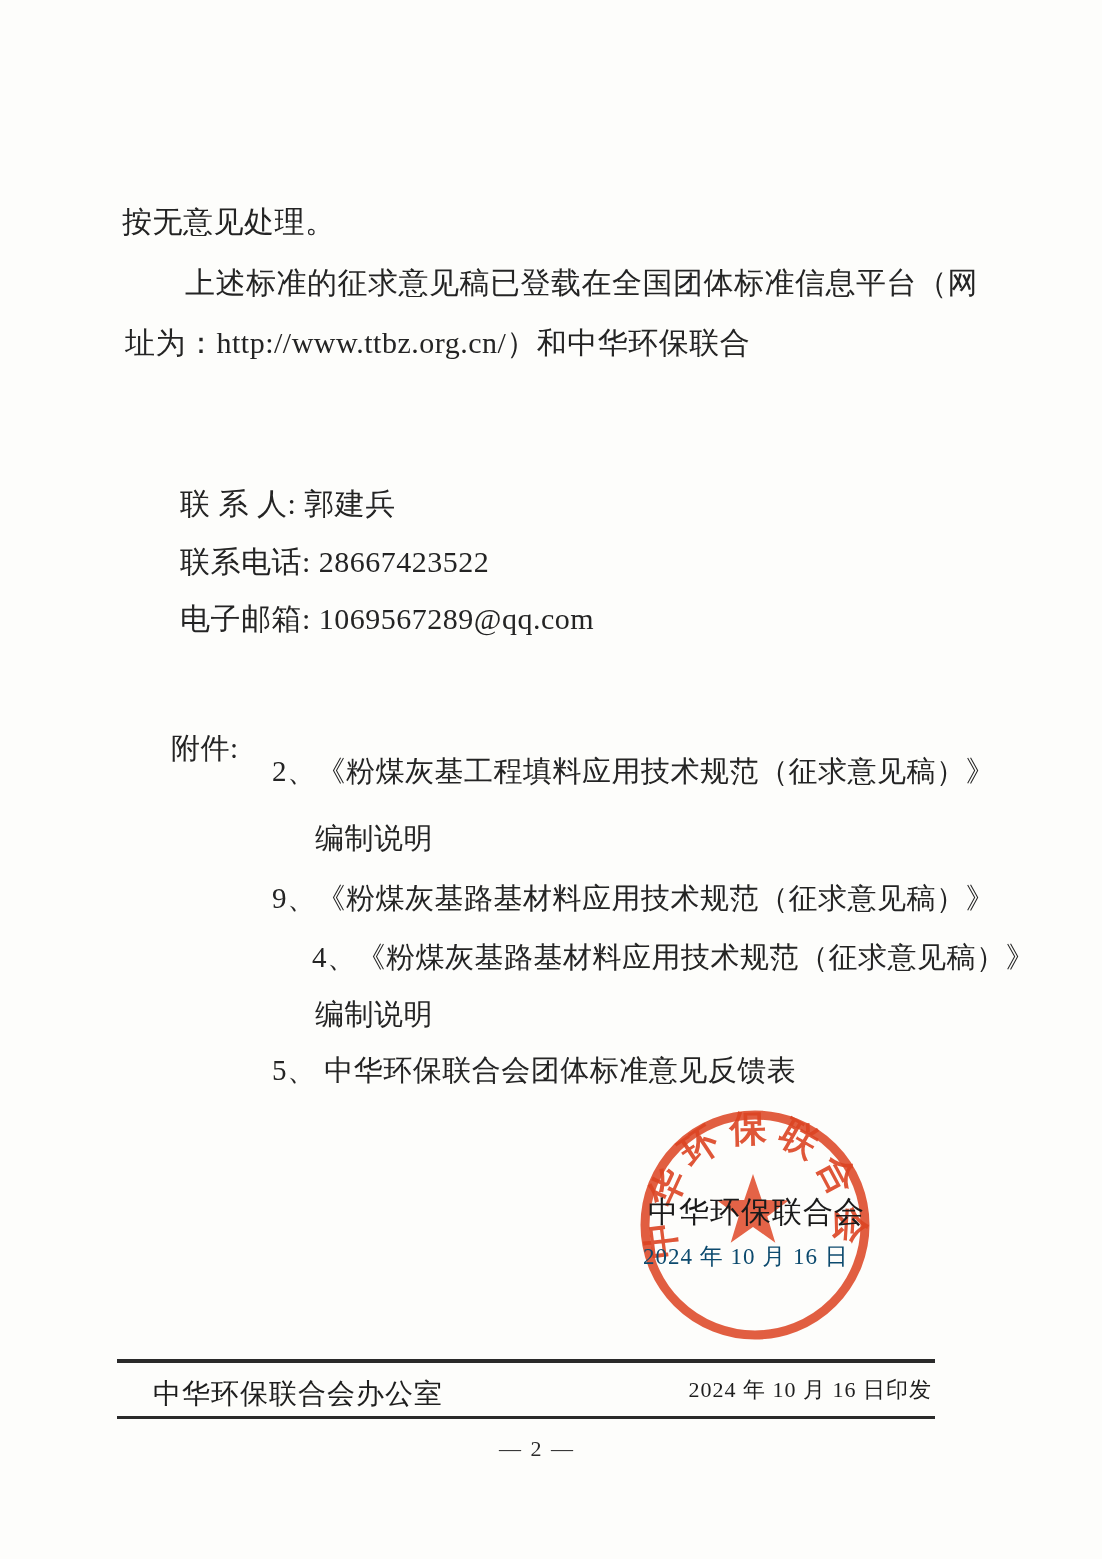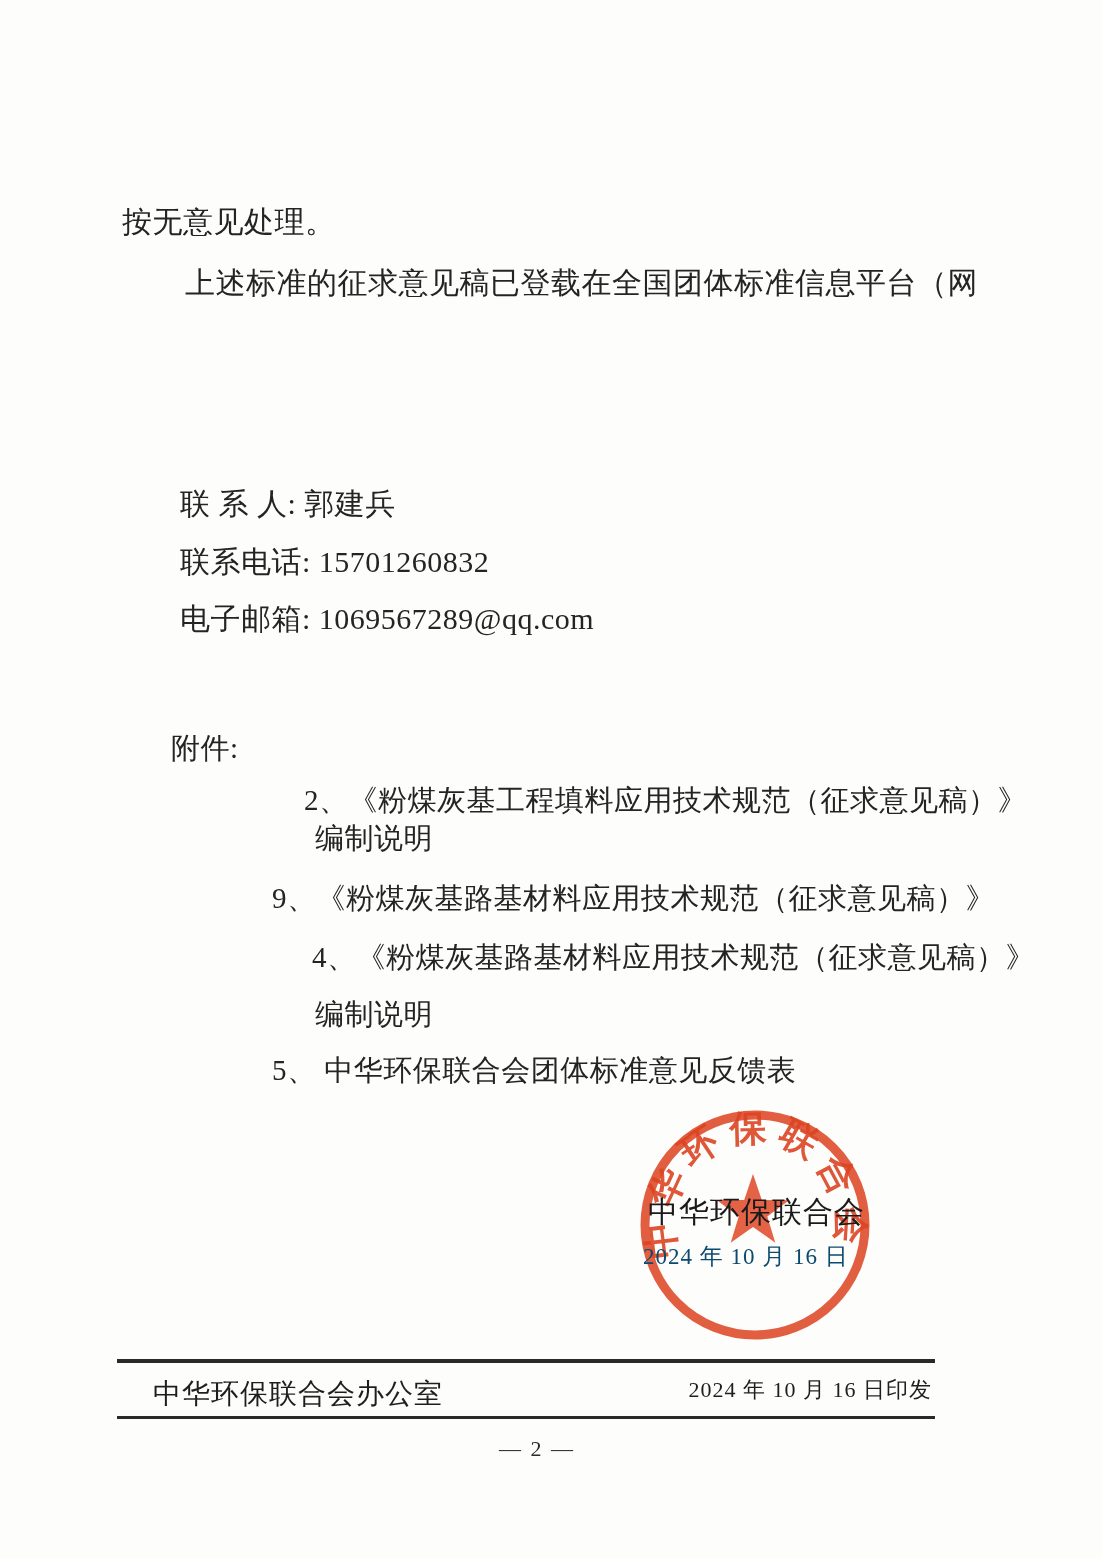--- a/index.html
+++ b/index.html
@@ -56,27 +56,28 @@
   }
 </style>
 </head>
 <body>
 
 <div class="page">
 
   <div class="txt body-size" style="left:122px;top:207px;">按无意见处理。</div>
 
   <div class="txt body-size" style="left:185px;top:268px;text-align:center;">上述标准的征求意见稿已登载在全国团体标准信息平台（网</div>
+  <div class="txt body-size" style="left:125px;top:328px;">址为：http://www.ttbz.org.cn/）和中华环保联合</div>
 
   <div class="txt body-size" style="left:180px;top:489px;">联 系 人: 郭建兵</div>
-  <div class="txt body-size" style="left:180px;top:547px;">联系电话: 15701260832</div>
+  <div class="txt body-size" style="left:180px;top:547px;">联系电话: 28667423522</div>
   <div class="txt body-size" style="left:180px;top:604px;">电子邮箱: 1069567289@qq.com</div>
 
   <div class="txt att-size" style="left:171px;top:706px;margin-top:28px;">附件:</div>
-  <div class="txt att-size" style="left:272px;top:786px;margin-left:32px;">2、《粉煤灰基工程填料应用技术规范（征求意见稿）》</div>
+  <div class="txt att-size" style="left:272px;top:757px;">2、《粉煤灰基工程填料应用技术规范（征求意见稿）》</div>
   <div class="txt att-size" style="left:315px;top:824px;">编制说明</div>
   <div class="txt att-size" style="left:272px;top:884px;">9、《粉煤灰基路基材料应用技术规范（征求意见稿）》</div>
   <div class="txt att-size" style="left:272px;top:943px;margin-left:40px;">4、《粉煤灰基路基材料应用技术规范（征求意见稿）》</div>
   <div class="txt att-size" style="left:315px;top:1000px;">编制说明</div>
   <div class="txt att-size" style="left:272px;top:1056px;">5、 中华环保联合会团体标准意见反馈表</div>
 
   <svg class="seal-svg" viewBox="0 0 242 242" xmlns="http://www.w3.org/2000/svg" xmlns:xlink="http://www.w3.org/1999/xlink">
     <defs>
       <path id="sealArc" d="M 46.7 155.7 A 83 83 0 1 1 196.3 155.7" fill="none"></path>
     </defs>

